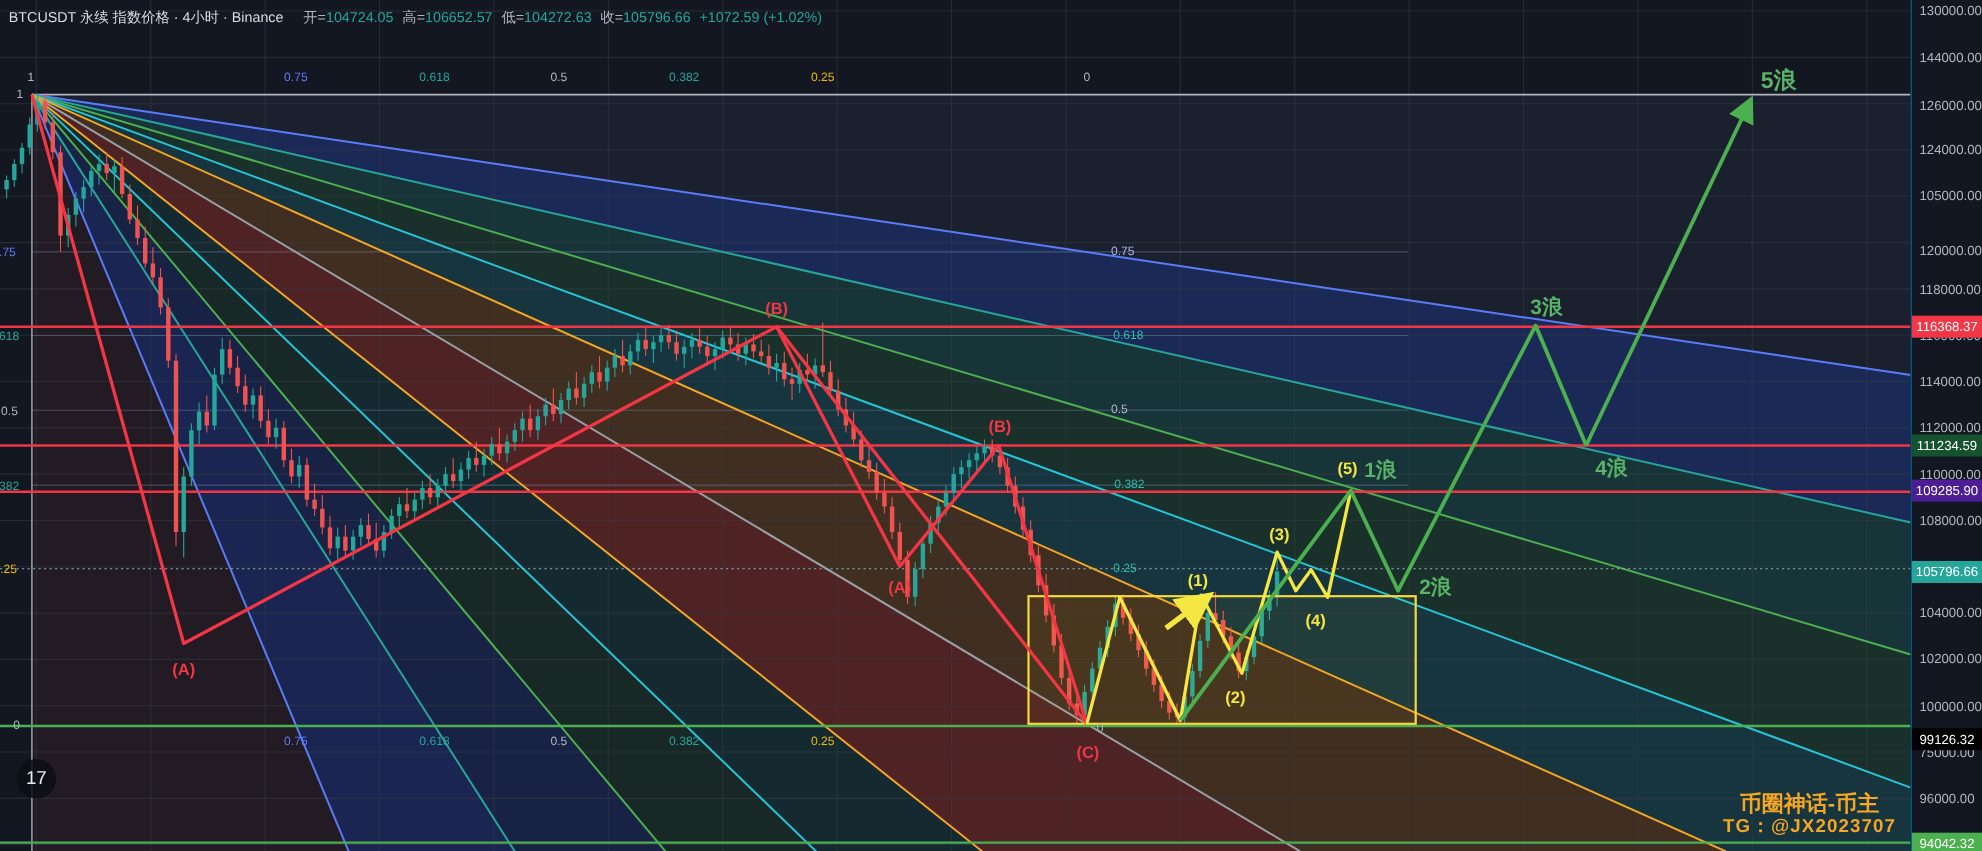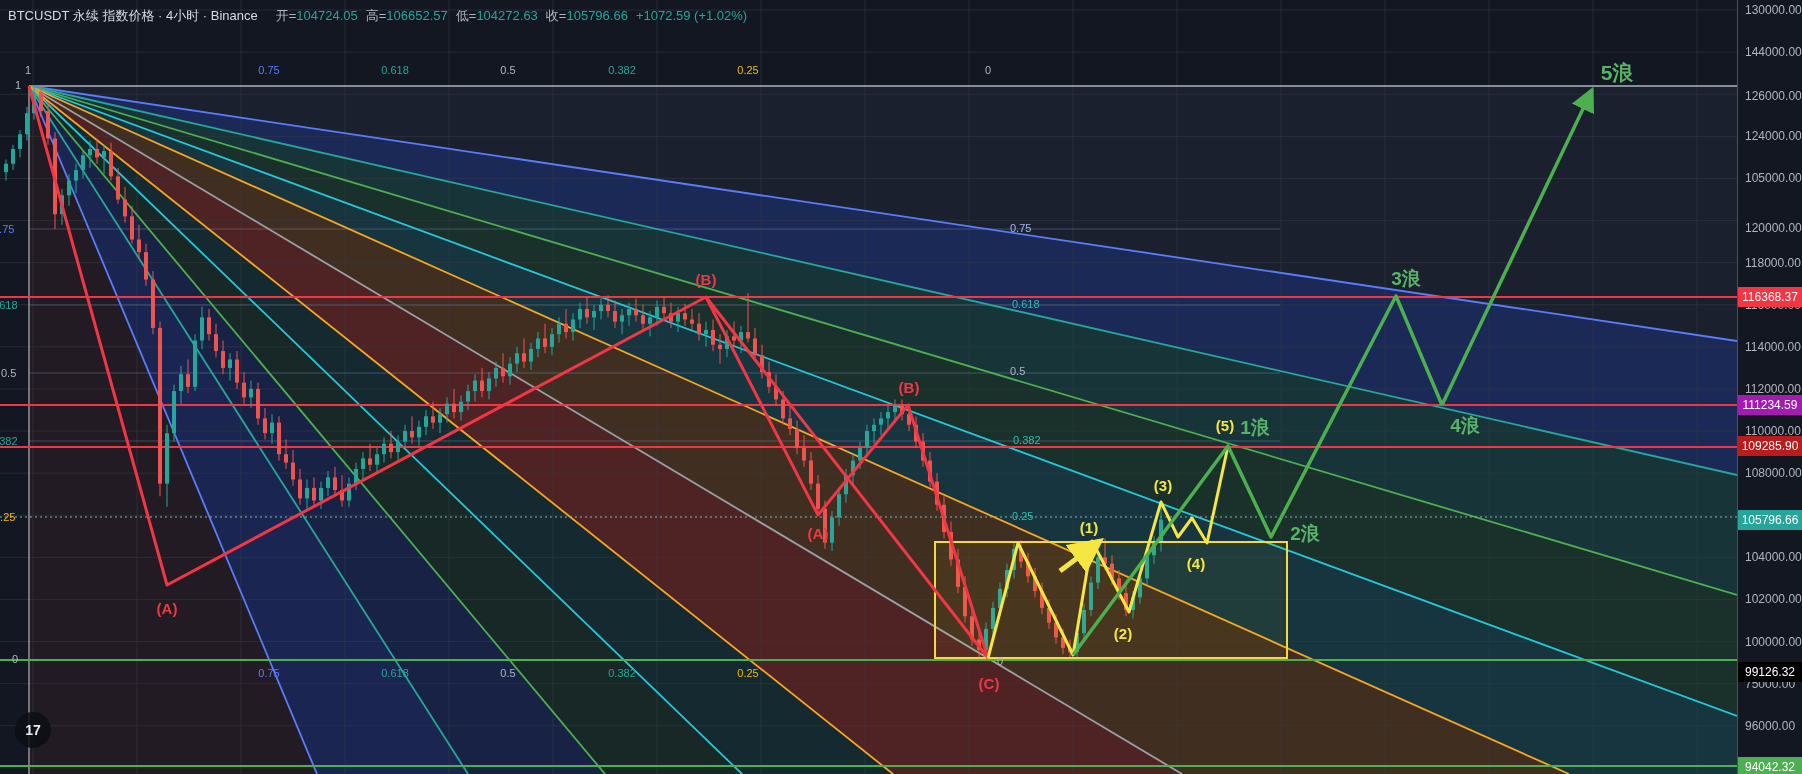--- a/index.html
+++ b/index.html
@@ -13,22 +13,22 @@
   #legend .chg{color:#26a69a;margin-left:8px;}
   #axis{position:absolute;left:1737px;top:0;width:65px;height:774px;background:#131722;
         border-left:1px solid #0369a1;z-index:20;}
   .tick{position:absolute;left:7px;font-size:12px;color:#b2b5be;transform:translateY(-50%);}
   .badge{position:absolute;left:0;width:64px;height:20px;line-height:20px;font-size:12px;color:#fff;
          text-align:center;transform:translateY(-50%);z-index:5;}
   #watermark{position:absolute;left:1552px;top:720px;width:186px;text-align:center;z-index:25;
              font-weight:bold;color:#f5a623;line-height:1.1;}
   #watermark .w1{font-size:20px;}
   #watermark .w2{font-size:17px;letter-spacing:1px;}
-  #tv-logo{position:absolute;left:15px;top:712px;width:36px;height:36px;border-radius:50%;
-           background:rgba(10,14,20,0.85);color:#e8eaed;font-weight:bold;font-size:14px;
+  #tv-logo{position:absolute;left:15px;top:690px;width:36px;height:36px;border-radius:50%;
+           background:rgba(10,14,20,0.85);color:#e8eaed;font-weight:normal;font-size:17px;
            display:flex;align-items:center;justify-content:center;z-index:25;}
 </style>
 </head>
 <body>
 <div id="app">
 
   <svg id="chart-svg" width="1737" height="774" viewBox="0 0 1737 774">
       <defs>
         <marker id="ah-green" markerWidth="10" markerHeight="10" refX="6" refY="3.5" orient="auto">
           <path d="M0,0 L7,3.5 L0,7 Z" fill="#4caf50"></path>
@@ -523,22 +523,26 @@
       <div class="tick" style="top: 431.054px;">110000.00</div>
       <div class="tick" style="top: 473.154px;">108000.00</div>
       <div class="tick" style="top: 515.254px;">106000.00</div>
       <div class="tick" style="top: 557.354px;">104000.00</div>
       <div class="tick" style="top: 599.454px;">102000.00</div>
       <div class="tick" style="top: 641.554px;">100000.00</div>
       <div class="tick" style="top: 683.654px;">75000.00</div>
       <div class="tick" style="top: 725.754px;">96000.00</div>
       <div class="tick" style="top: 767.854px;">94000.00</div>
       <div class="badge" style="top: 297px; background: rgb(242, 54, 69);">116368.37</div>
-      <div class="badge" style="top: 405.066px; background: #a21caf;">111234.59</div>
-      <div class="badge" style="top: 446.086px; background: #b91c1c;">109285.90</div>
+      <div class="badge" style="top: 405.066px; background: #14532d;">111234.59</div>
+      <div class="badge" style="top: 446.086px; background: #4c1d95;">109285.90</div>
       <div class="badge" style="top: 519.534px; background: rgb(38, 166, 154);">105796.66</div>
       <div class="badge" style="top: 672px; background: #000000;">99126.32</div>
       <div class="badge" style="top: 766.963px; background: rgb(76, 175, 80);">94042.32</div>
     </div>
 
+  <div id="watermark">
+    <div class="w1">币圈神话-币主</div>
+    <div class="w2">TG：@JX2023707</div>
+  </div>
 
   <div id="tv-logo">17</div>
 </div>
 
 </body></html>

